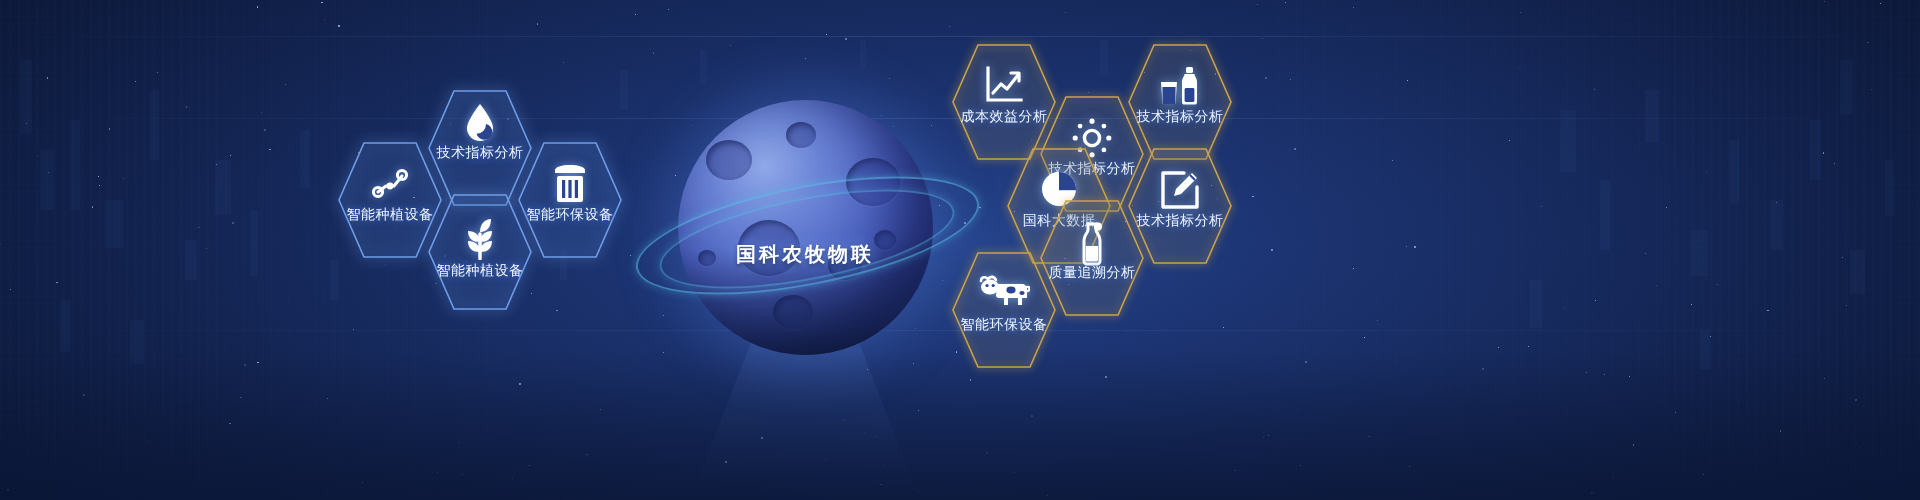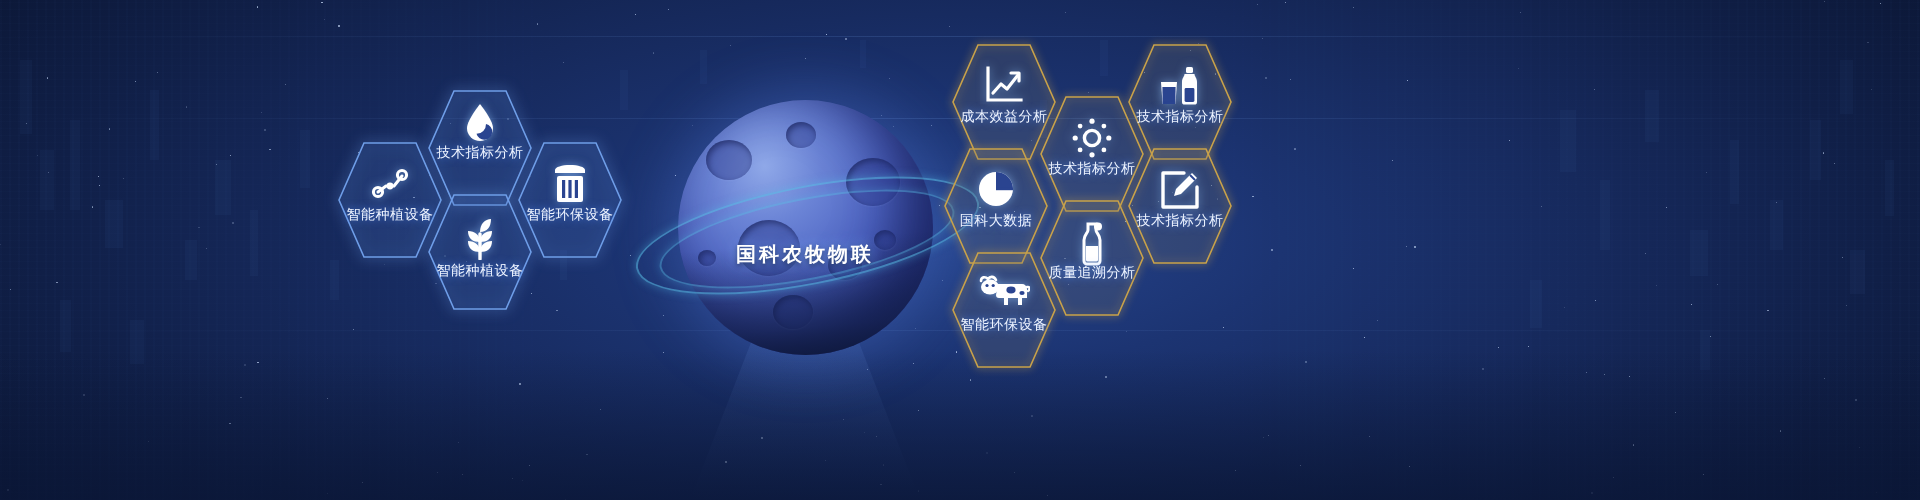--- a/index.html
+++ b/index.html
@@ -439,21 +439,21 @@
       <circle cx="3.2" cy="20" r="2.6" fill="#fff"></circle>
       <circle cx="36.8" cy="20" r="2.6" fill="#fff"></circle>
       <circle cx="8.1" cy="8.1" r="2.4" fill="#fff"></circle>
       <circle cx="31.9" cy="8.1" r="2.4" fill="#fff"></circle>
       <circle cx="8.1" cy="31.9" r="2.4" fill="#fff"></circle>
       <circle cx="31.9" cy="31.9" r="2.4" fill="#fff"></circle>
     </svg>
         </span>
         <span class="hex-label" style="top:64px">技术指标分析</span>
       </div>
-      <div class="hexwrap" style="left:944px;top:148px;width:104px;height:116px" title="国科大数据">
+      <div class="hexwrap" style="left:1007px;top:148px;width:104px;height:116px" title="国科大数据">
         <svg class="hex" width="104" height="116" viewBox="0 0 104 116">
       <polygon points="26.0,1.0 78.0,1.0 103.0,58.0 78.0,115.0 26.0,115.0 1.0,58.0" fill="rgba(40,72,140,0.13)" stroke="#c9a24a" stroke-width="1.6" style="filter:drop-shadow(0 0 4px #c9a24a)"></polygon>
     </svg>
         <span class="hex-icon" style="top:22px">
           <svg width="38" height="38" viewBox="0 0 38 38" fill="none">
       <circle cx="19" cy="19" r="17" fill="#fff"></circle>
       <path d="M19 19 L19 2 A17 17 0 0 1 36 19 Z" fill="#2a4490"></path>
       <path d="M19 19 L36 19" stroke="#2a4490" stroke-width="2.4"></path>
     </svg>
         </span>

